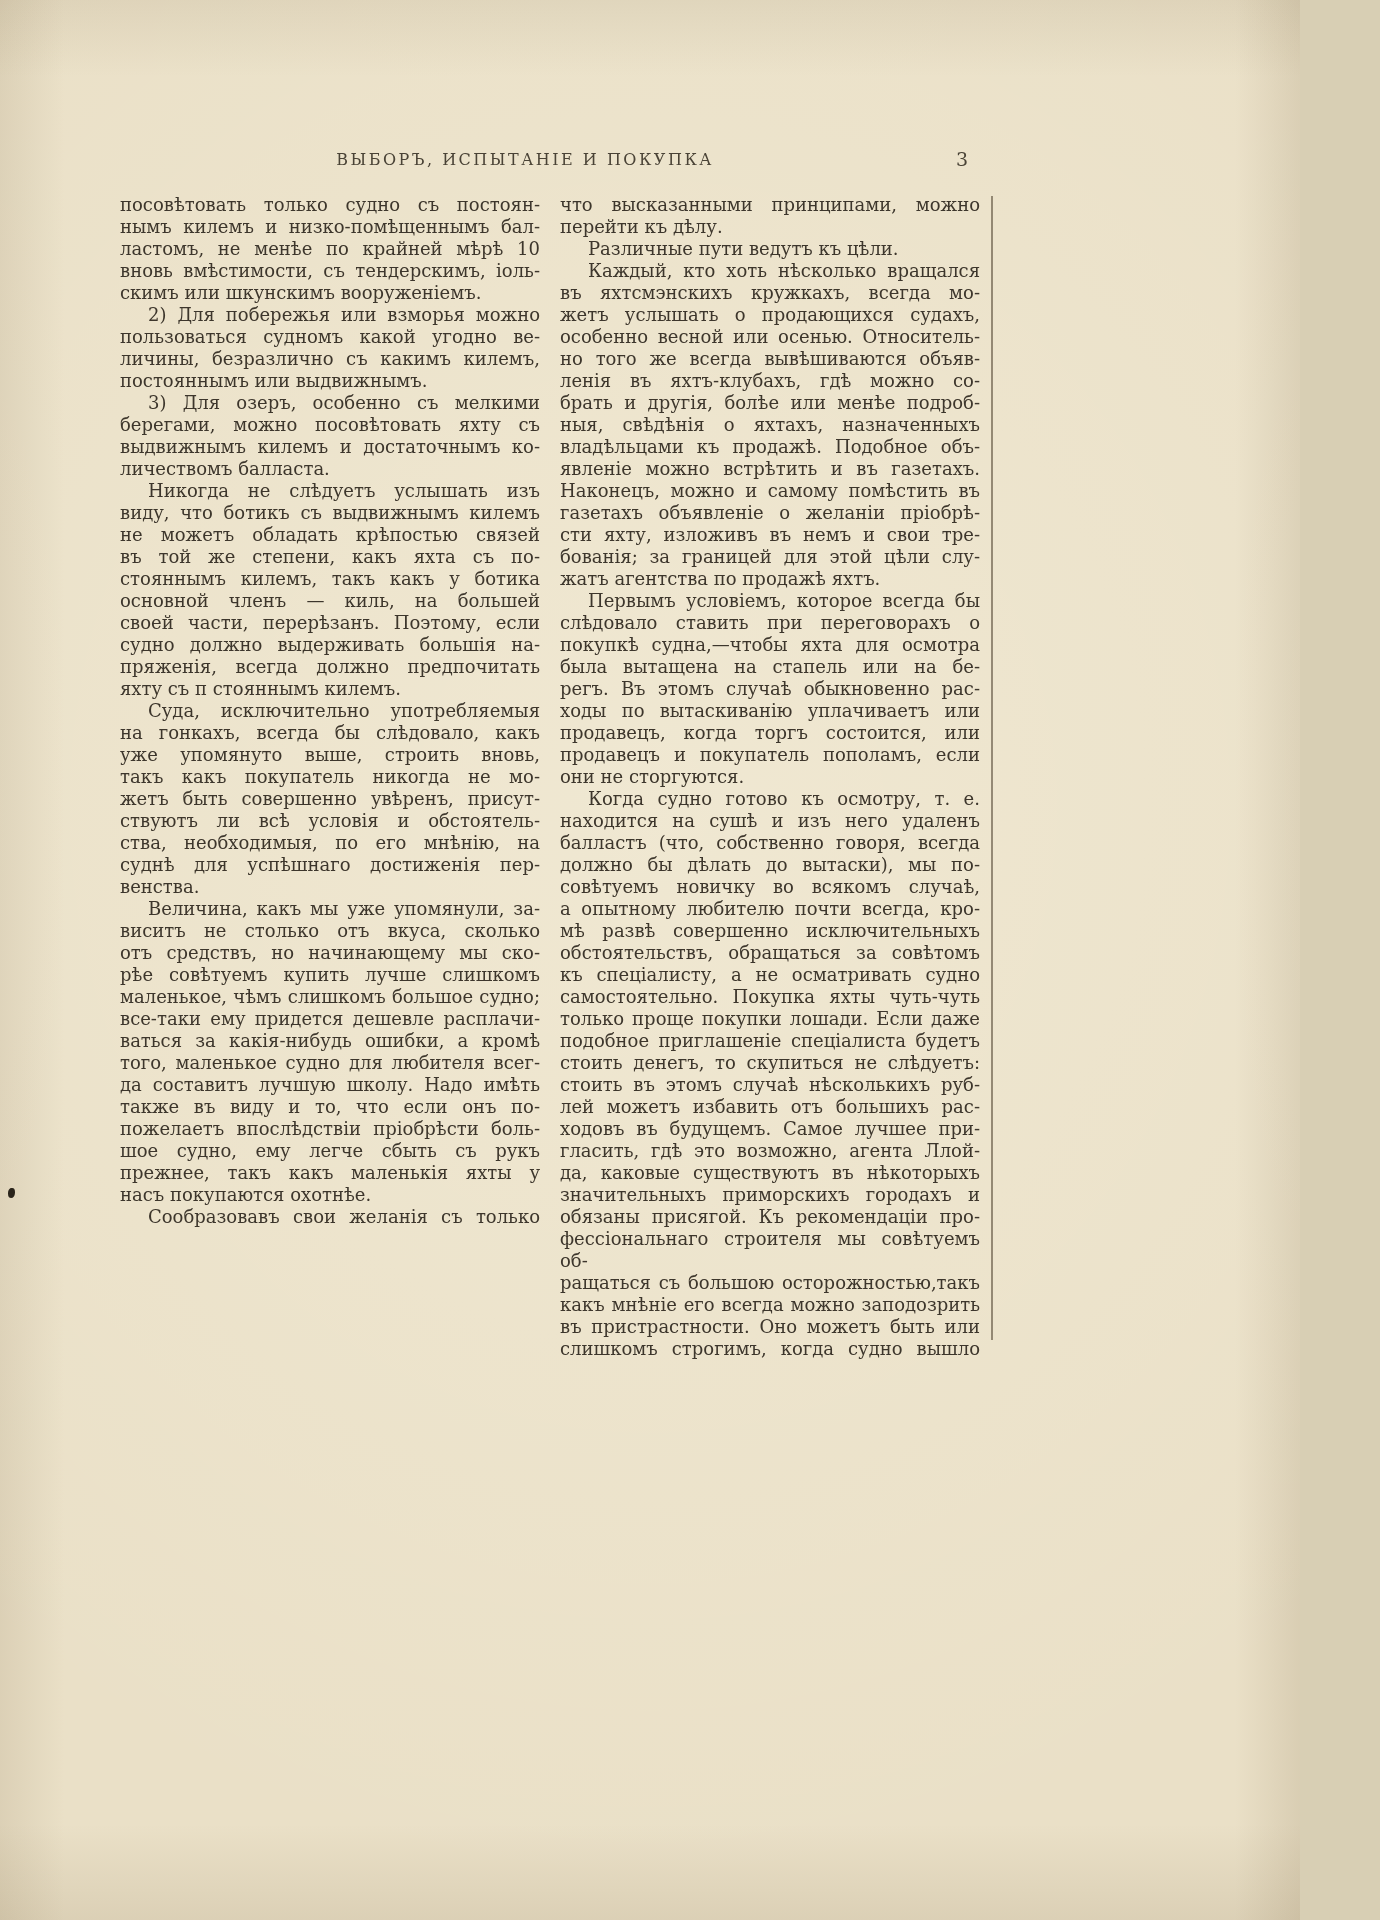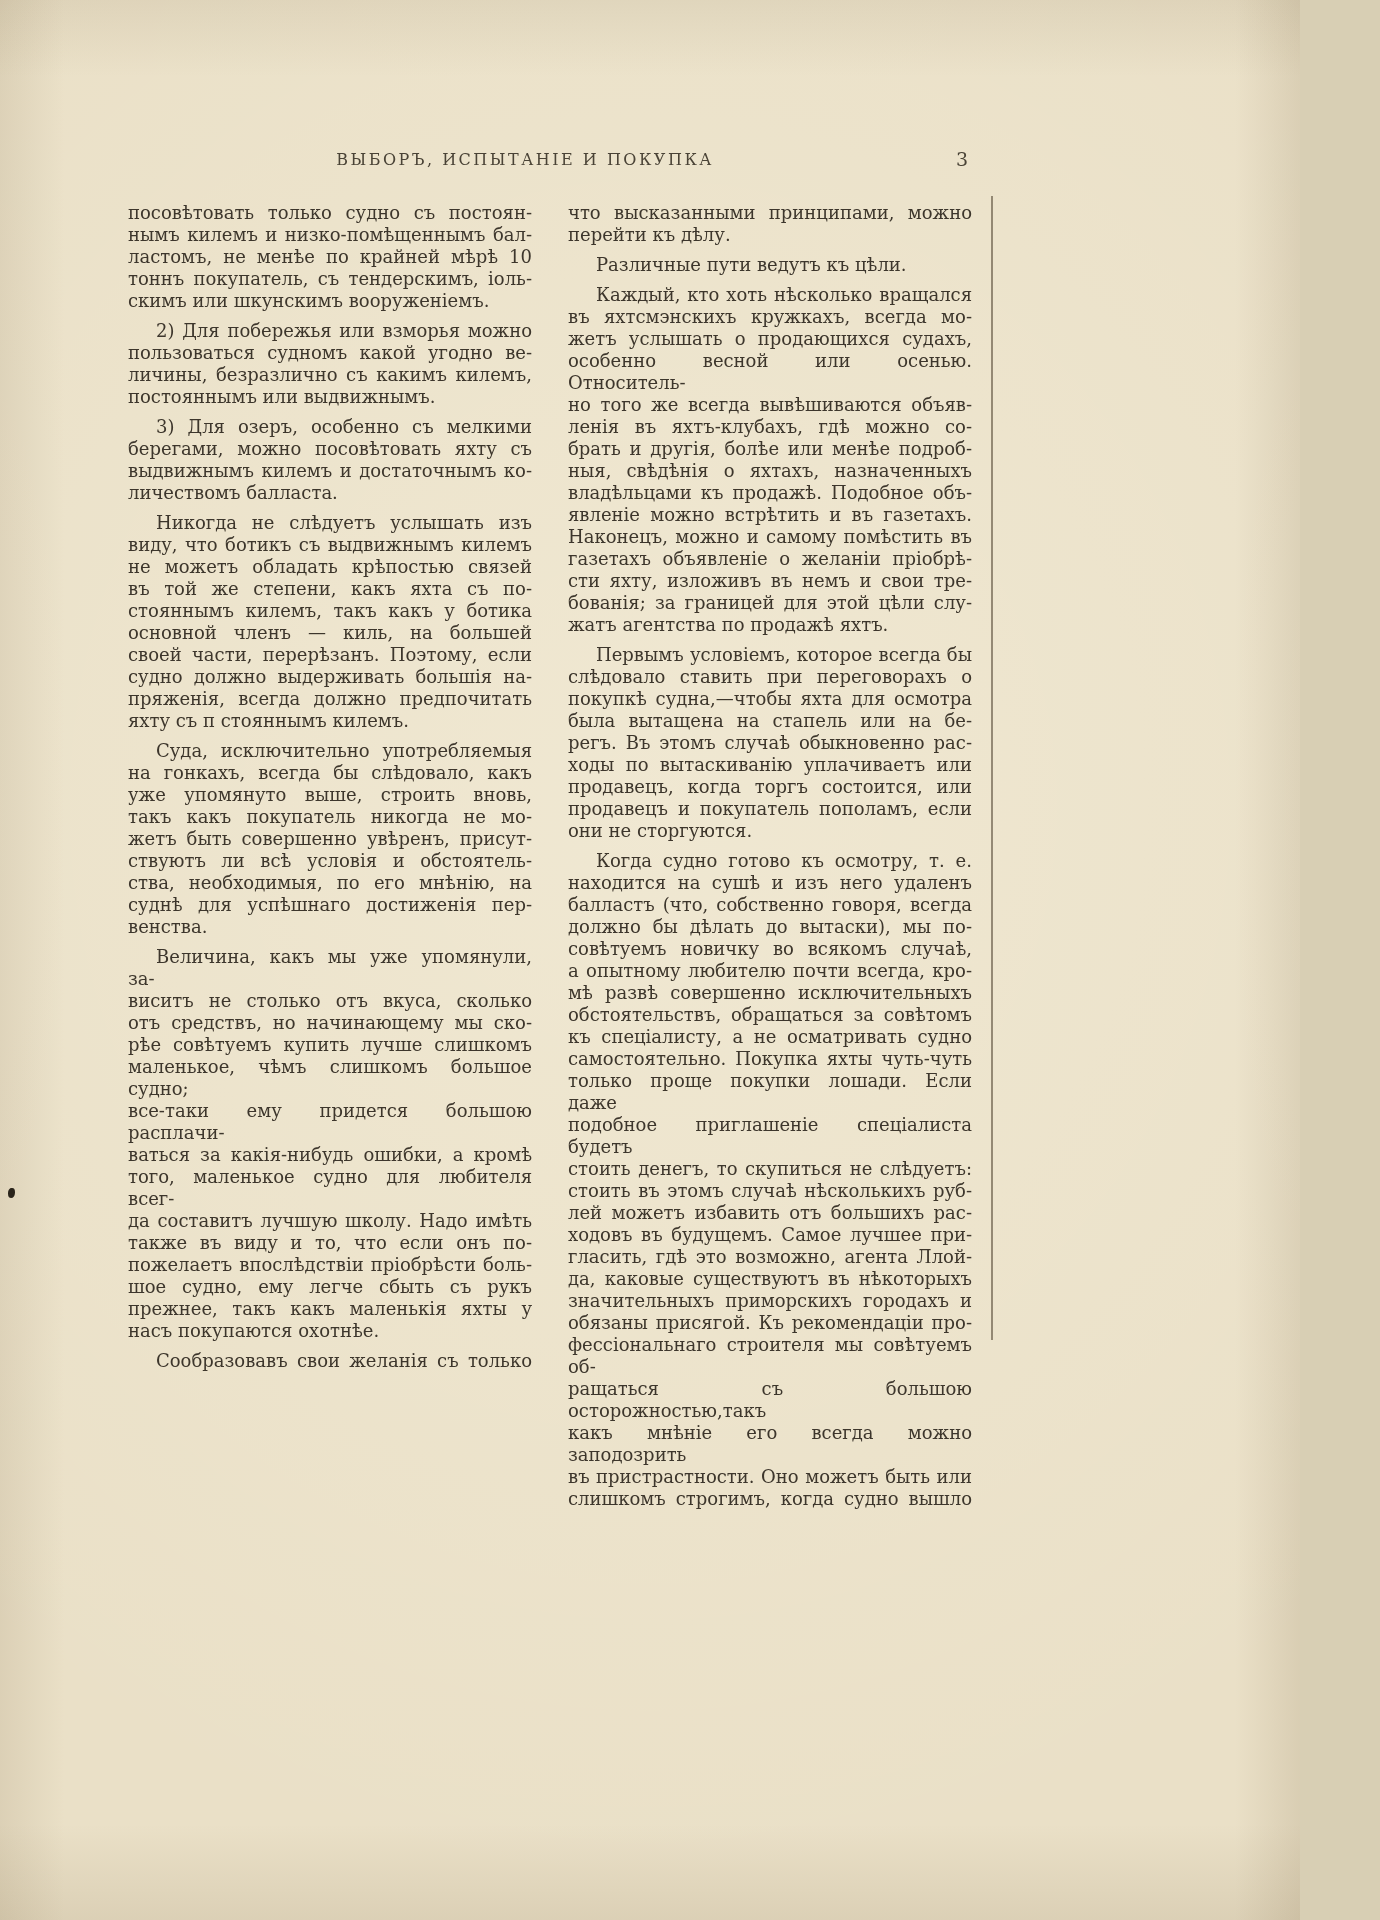--- a/index.html
+++ b/index.html
@@ -53,21 +53,21 @@
     width: 860px;
     display: flex;
     gap: 20px;
   }
   .col {
     width: 420px;
     font-size: 18px;
     line-height: 22px;
   }
   .para {
-    margin: 8px;
+    margin: 0;
     padding: 0;
   }
   .line {
     display: block;
     text-align: justify;
     text-align-last: justify;
   }
   .line.last {
     text-align: center;
     text-align-last: left;
@@ -101,21 +101,21 @@
   <div class="running-header">ВЫБОРЪ, ИСПЫТАНІЕ И ПОКУПКА</div>
 
   <div class="page-number">3</div>
 
   <div class="columns">
     <div class="col">
         <p class="para">
           <span class="line">посовѣтовать только судно съ постоян-</span>
           <span class="line">нымъ килемъ и низко-помѣщеннымъ бал-</span>
           <span class="line">ластомъ, не менѣе по крайней мѣрѣ 10</span>
-          <span class="line">тоннъ покупатель, съ тендерскимъ, іоль-</span>
+          <span class="line">вновь вмѣстимости, съ тендерскимъ, іоль-</span>
           <span class="line last">скимъ или шкунскимъ вооруженіемъ.</span>
         </p>
         <p class="para">
           <span class="line first">2) Для побережья или взморья можно</span>
           <span class="line">пользоваться судномъ какой угодно ве-</span>
           <span class="line">личины, безразлично съ какимъ килемъ,</span>
           <span class="line last">постояннымъ или выдвижнымъ.</span>
         </p>
         <p class="para">
           <span class="line first">3) Для озеръ, особенно съ мелкими</span>
@@ -145,21 +145,21 @@
           <span class="line">ства, необходимыя, по его мнѣнію, на</span>
           <span class="line">суднѣ для успѣшнаго достиженія пер-</span>
           <span class="line last">венства.</span>
         </p>
         <p class="para">
           <span class="line first">Величина, какъ мы уже упомянули, за-</span>
           <span class="line">виситъ не столько отъ вкуса, сколько</span>
           <span class="line">отъ средствъ, но начинающему мы ско-</span>
           <span class="line">рѣе совѣтуемъ купить лучше слишкомъ</span>
           <span class="line">маленькое, чѣмъ слишкомъ большое судно;</span>
-          <span class="line">все-таки ему придется большою расплачи-</span>
+          <span class="line">все-таки ему придется дешевле расплачи-</span>
           <span class="line">ваться за какія-нибудь ошибки, а кромѣ</span>
           <span class="line">того, маленькое судно для любителя всег-</span>
           <span class="line">да составитъ лучшую школу. Надо имѣть</span>
           <span class="line">также въ виду и то, что если онъ по-</span>
           <span class="line">пожелаетъ впослѣдствіи пріобрѣсти боль-</span>
           <span class="line">шое судно, ему легче сбыть съ рукъ</span>
           <span class="line">прежнее, такъ какъ маленькія яхты у</span>
           <span class="line last">насъ покупаются охотнѣе.</span>
         </p>
         <p class="para">

